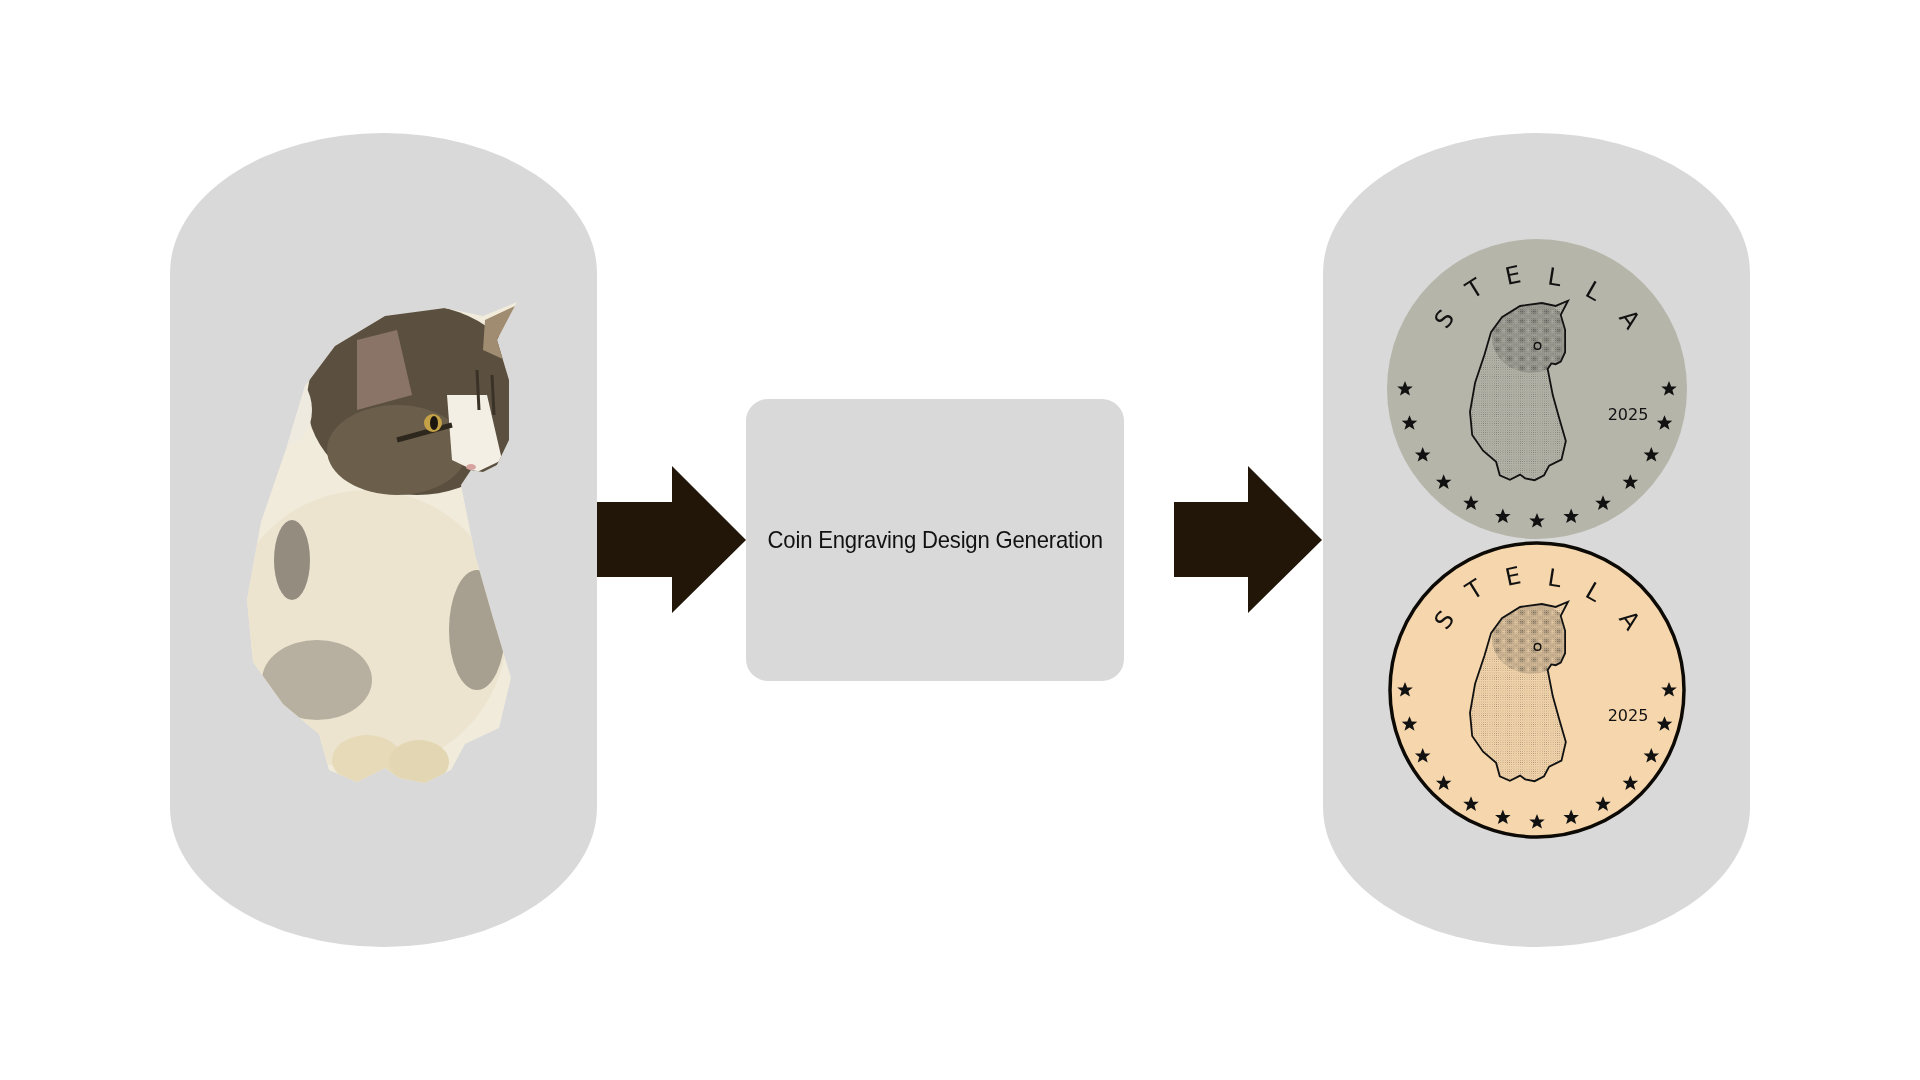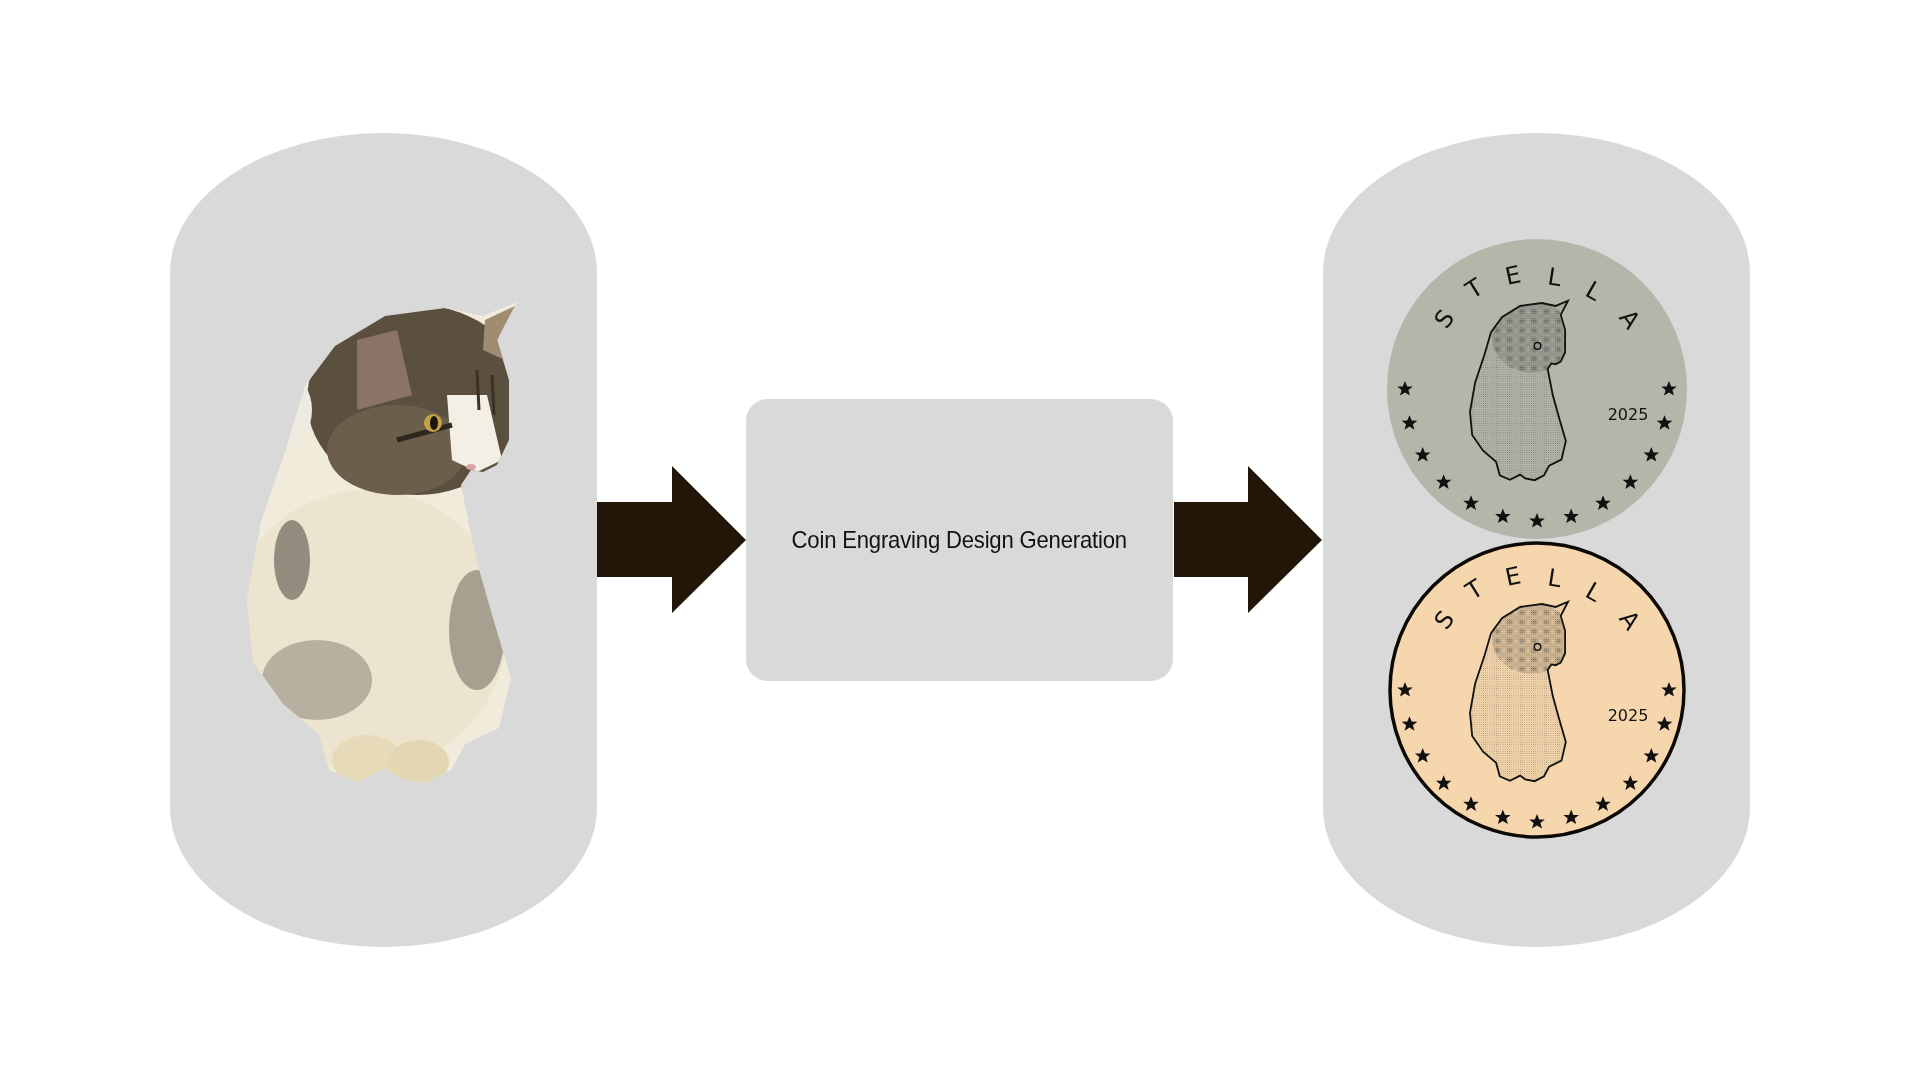--- a/index.html
+++ b/index.html
@@ -1,20 +1,20 @@
 <!DOCTYPE html>
 <html><head>
 <meta charset="utf-8">
 <style>
   html, body { margin:0; padding:0; background:#ffffff; }
   body { width:1920px; height:1080px; position:relative; overflow:hidden; font-family:"Liberation Sans", sans-serif; }
   .pill { position:absolute; top:133px; width:427px; height:814px; background:#d9d9d9; border-radius:213px / 140px; }
   #pill-input { left:170px; }
   #pill-output { left:1323px; }
-  .process-box { position:absolute; left:746px; top:399px; width:427px; height:282px; background:#d9d9d9; border-radius:22px; display:flex; align-items:center; justify-content:center; }
+  .process-box { position:absolute; left:746px; top:399px; width:378px; height:282px; background:#d9d9d9; border-radius:22px; display:flex; align-items:center; justify-content:center; }
   .process-label { font-family:"Liberation Sans", sans-serif; font-size:24px; color:#111111; white-space:nowrap; letter-spacing:-0.2px; transform:scaleX(0.92); }
   svg.layer { position:absolute; left:0; top:0; width:1920px; height:1080px; }
   .coin-text { font-family:"DejaVu Sans", sans-serif; font-size:24px; fill:#111111; }
   .coin-year { font-family:"DejaVu Sans", sans-serif; font-size:16px; fill:#111111; }
 </style>
 </head>
 <body>
 
 <div class="pill" id="pill-input"></div>
 <div class="pill" id="pill-output"></div>

